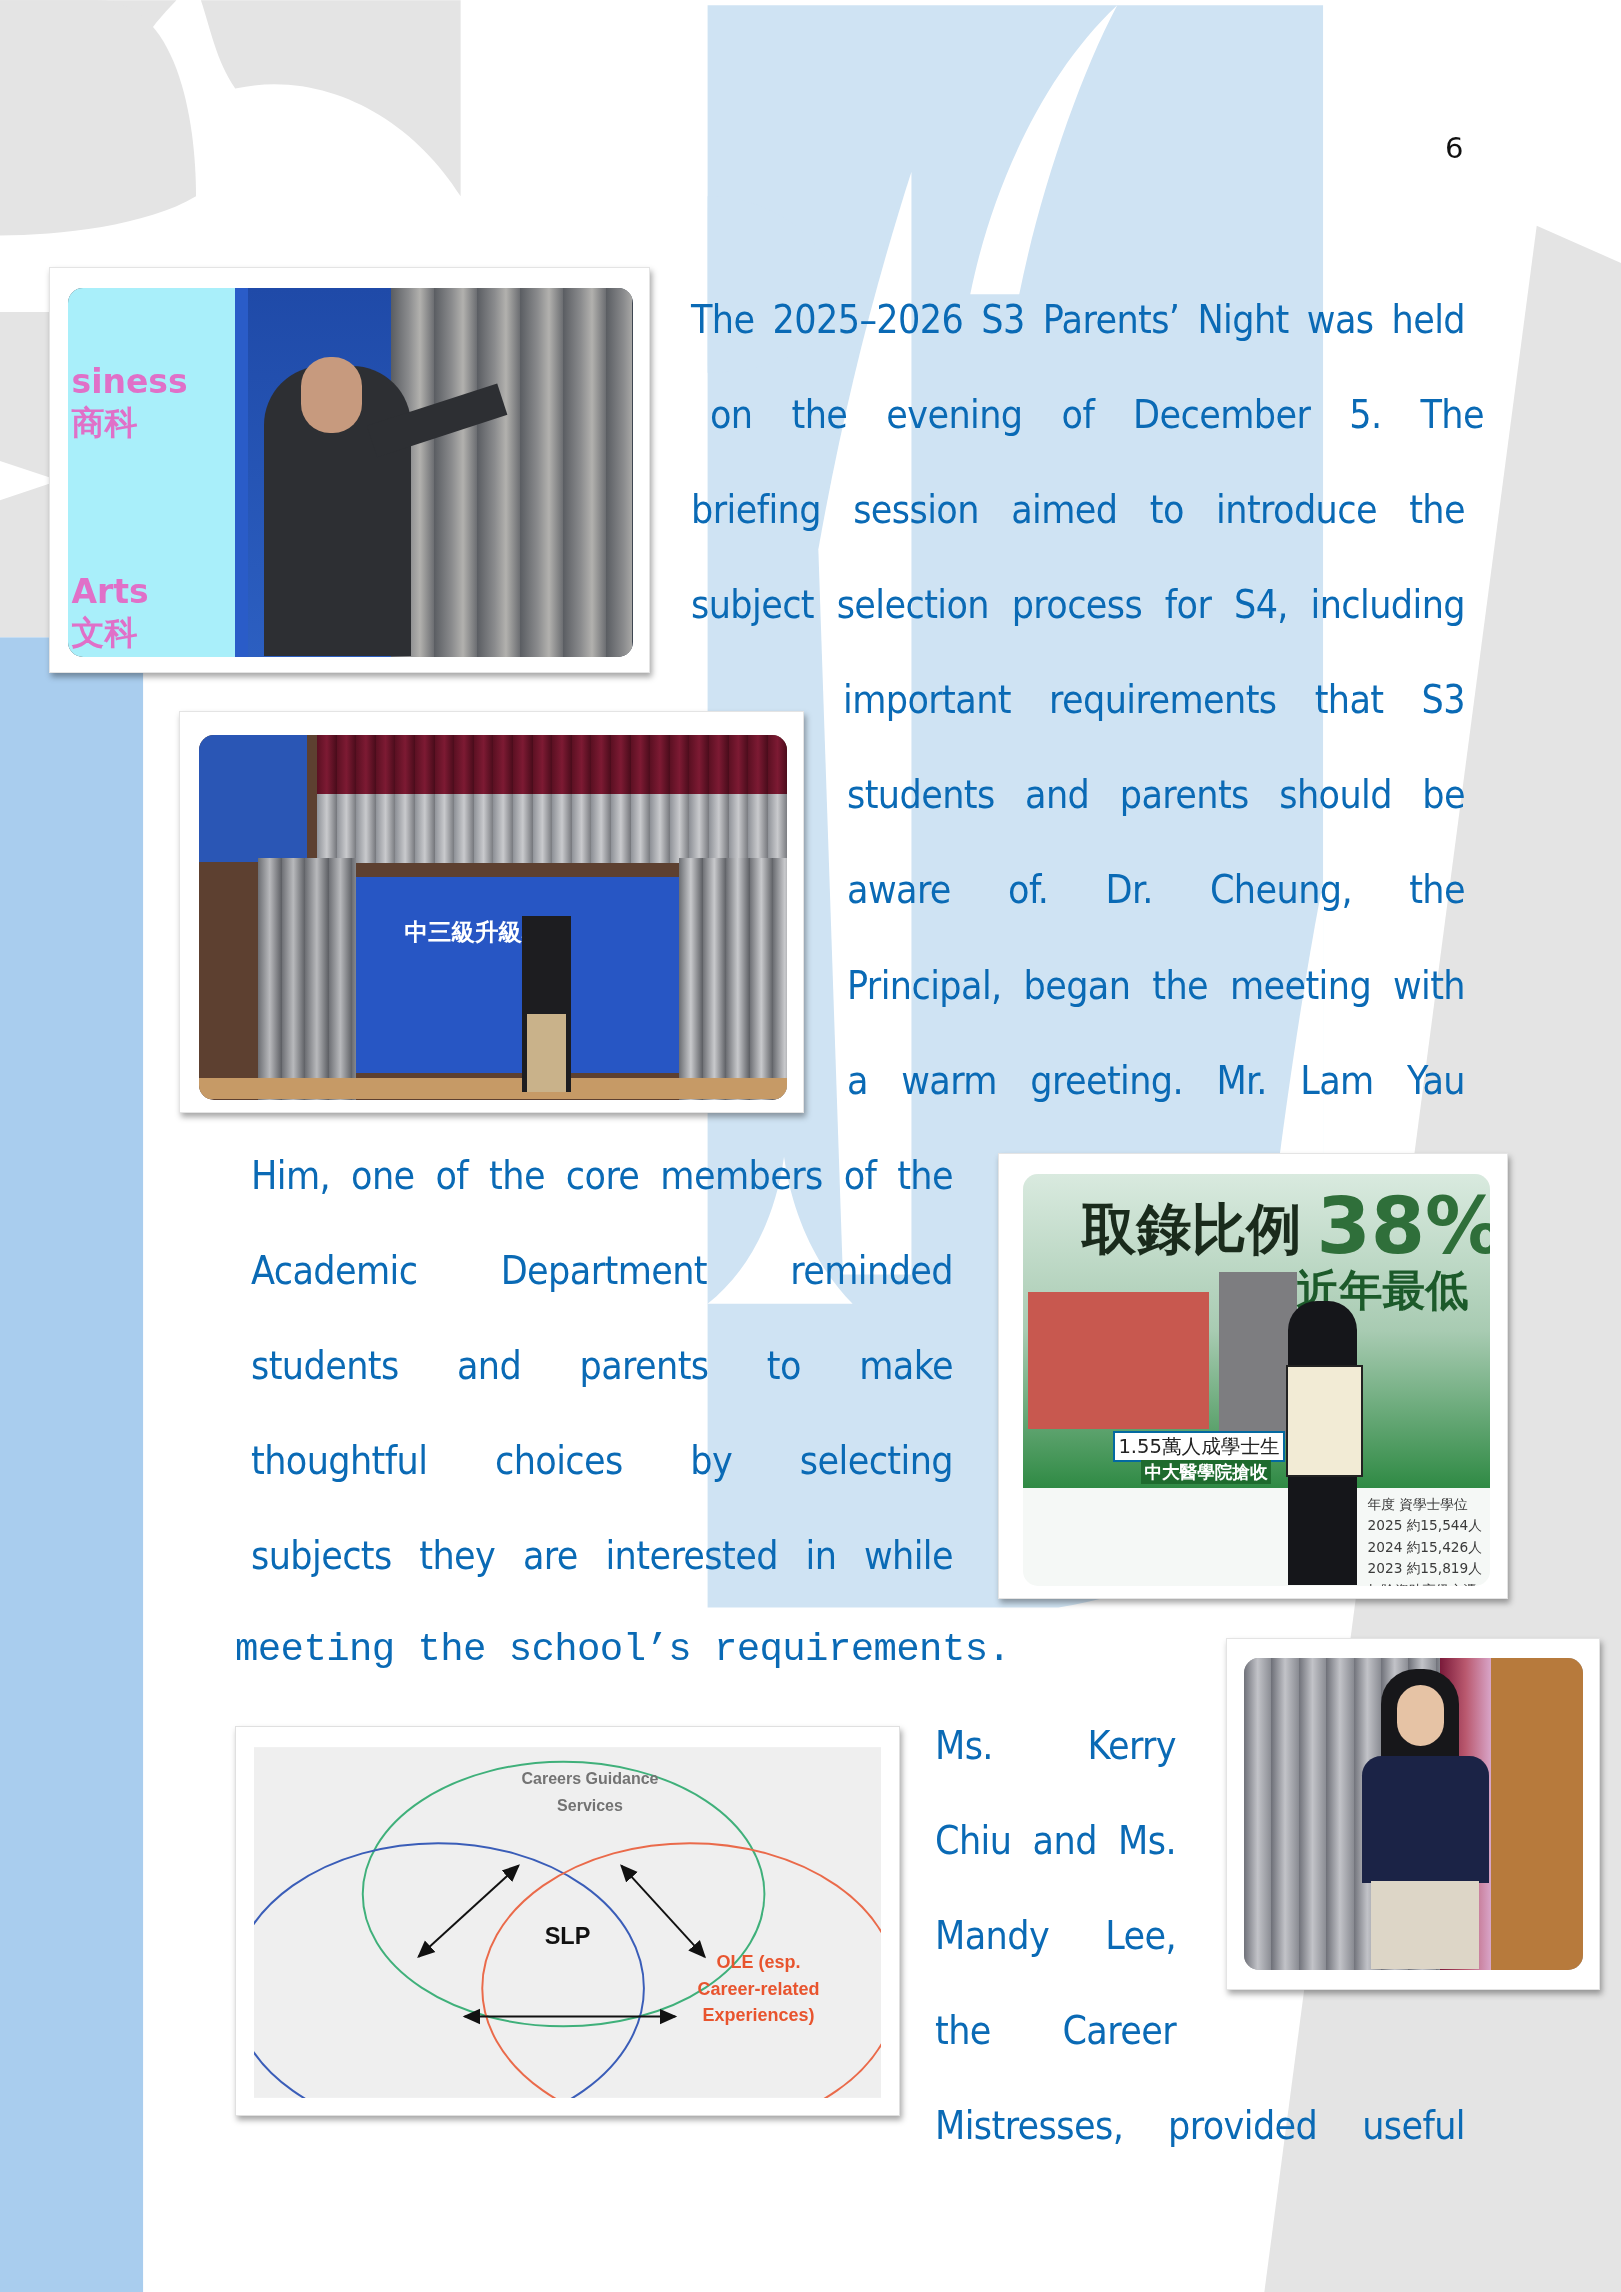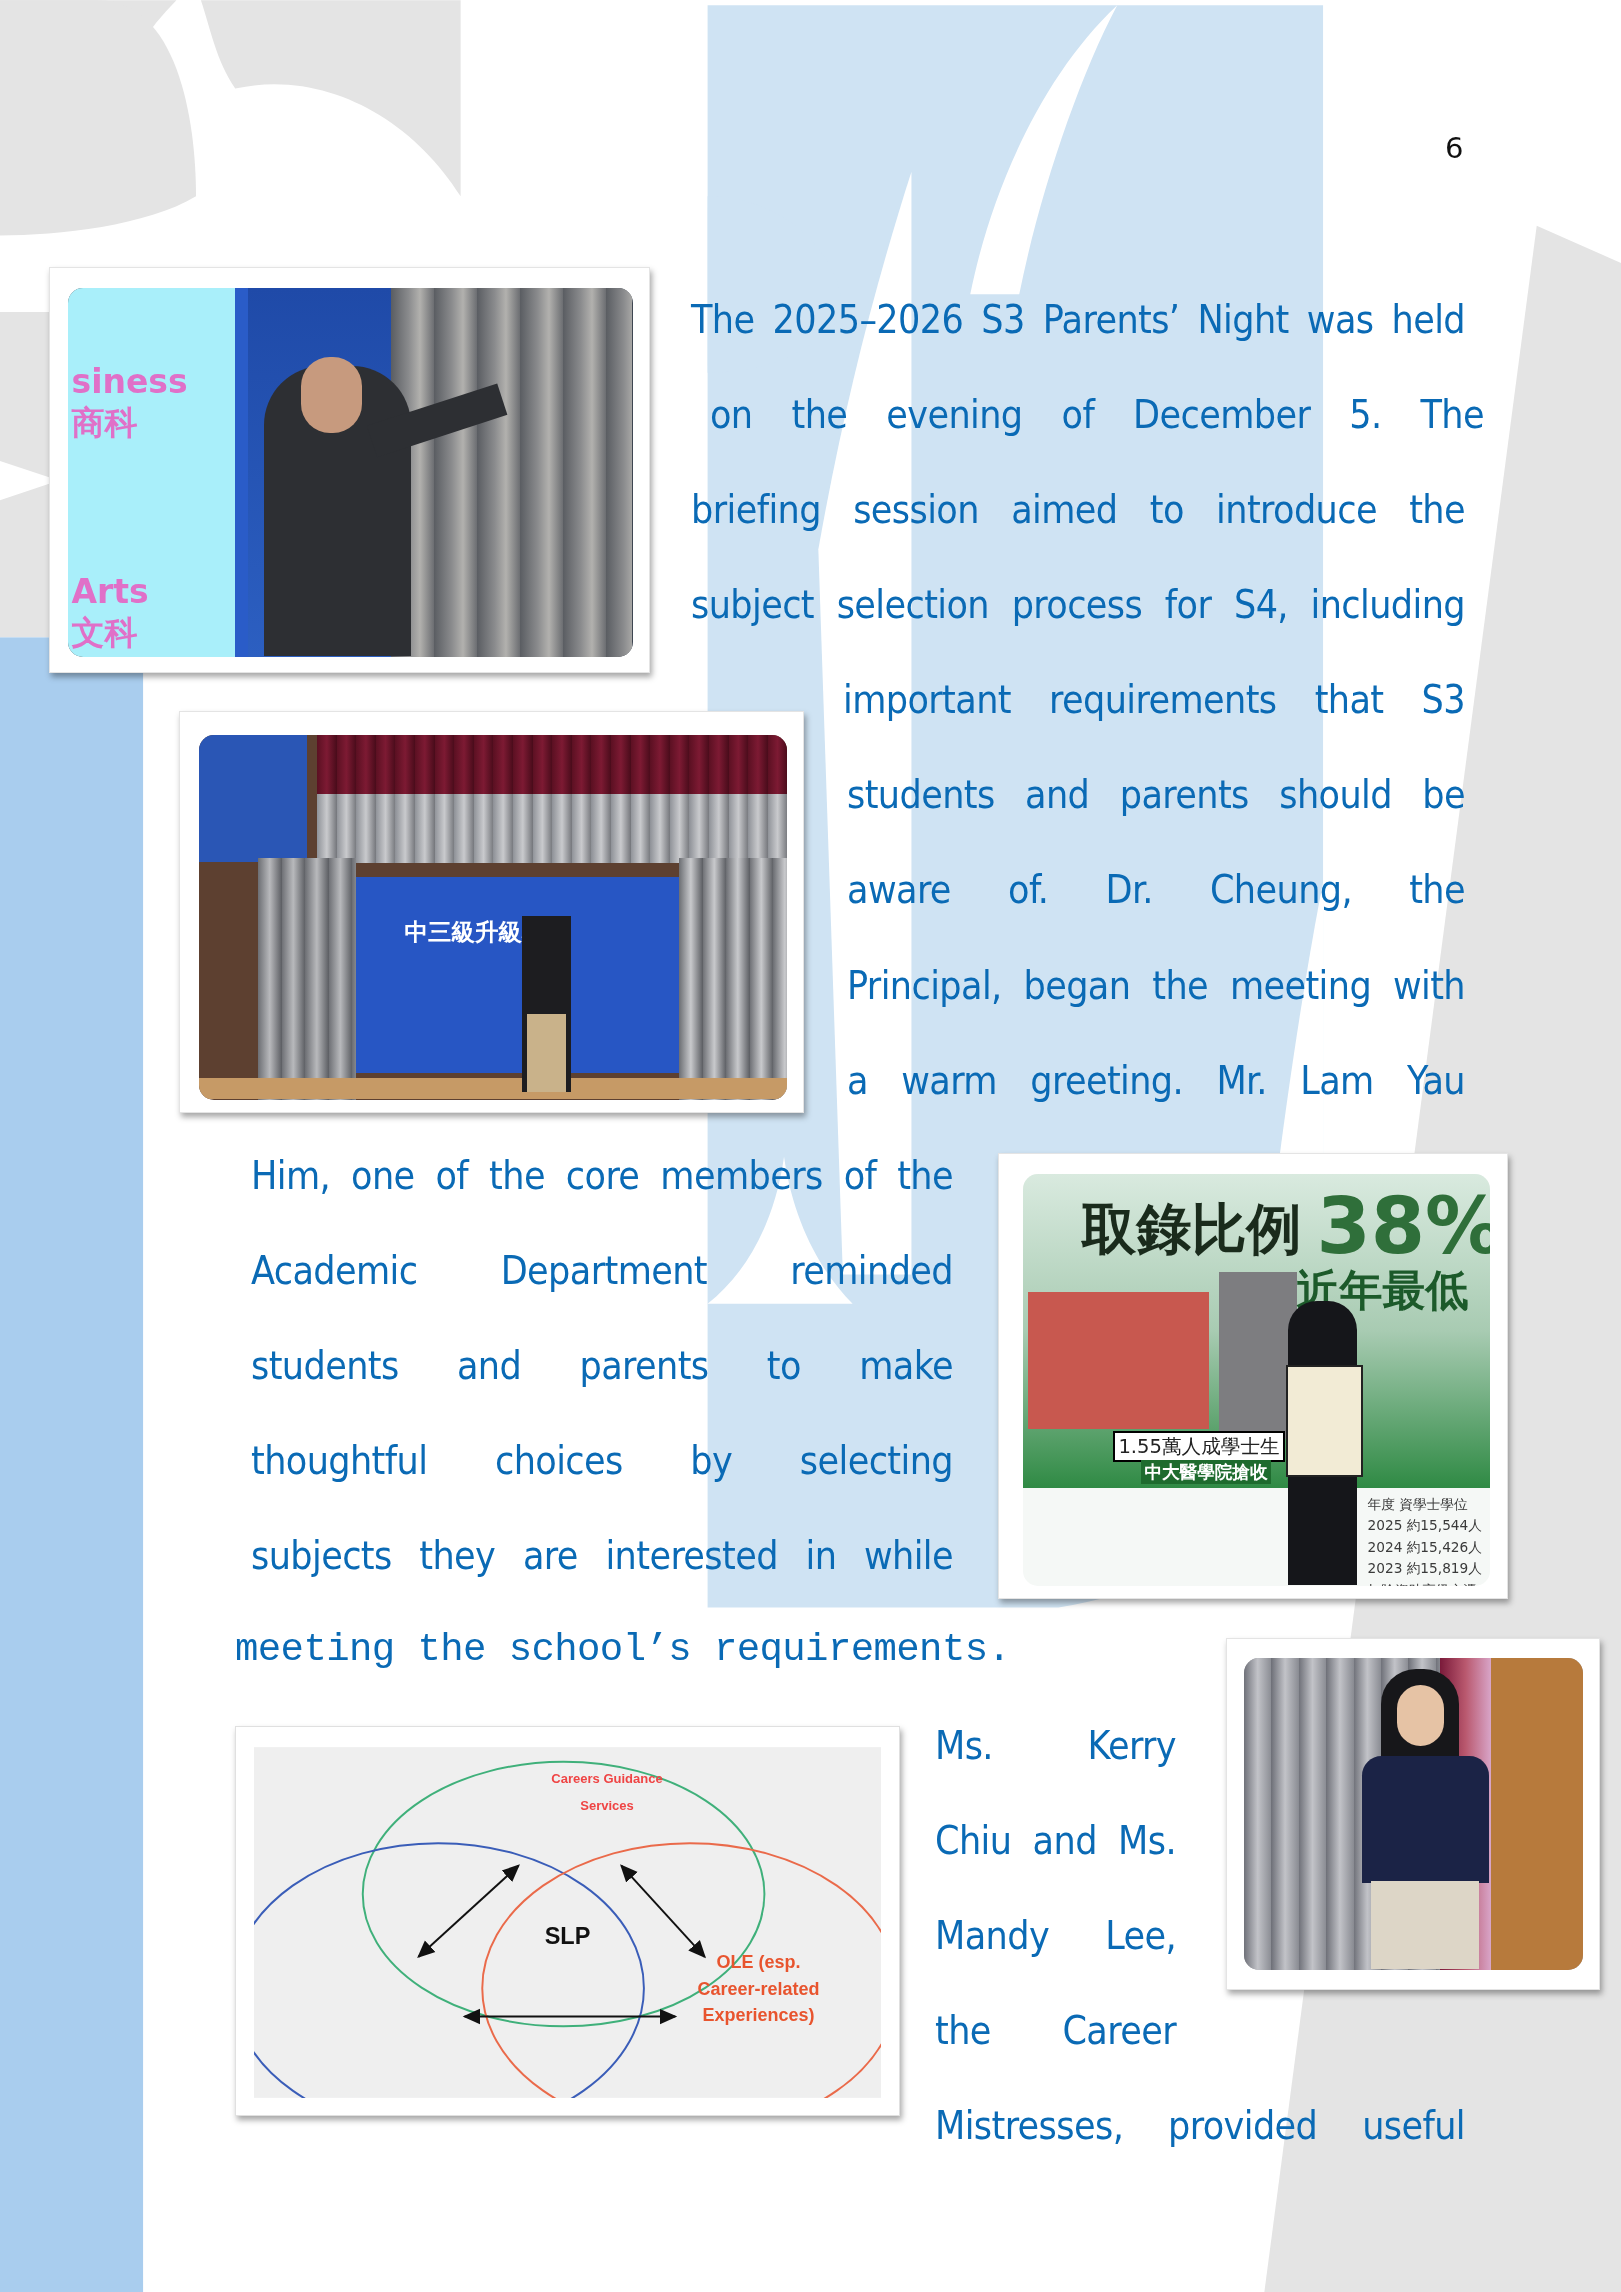--- a/index.html
+++ b/index.html
@@ -44,21 +44,21 @@
   .p2 .person { position:absolute; left:323px; top:181px; width:49px; height:176px; background:#1d1d20; }
   .p2 .legs { position:absolute; left:328px; top:279px; width:39px; height:78px; background:#c9b28a; }
 
   
   .p3 { left:998px; top:1153px; width:508px; height:444px; }
   .p3 .inner { left:23.5px; top:19.6px; width:467px; height:412px; background:#f5f8f6; }
   .p3 .banner { position:absolute; left:0; top:0; width:467px; height:314px; background:linear-gradient(180deg,#d9eadf 0%,#a8cbb2 50%,#2f8a44 100%); }
   .p3 .title { position:absolute; left:59px; top:19.6px; font-size:55px; font-weight:bold; color:#1a2b1c; font-family:"DejaVu Serif",serif; }
   .p3 .big { position:absolute; left:294px; top:7.8px; font-size:78px; font-weight:bold; color:#2f6f3a; }
   .p3 .sub { position:absolute; left:274px; top:88px; font-size:43px; font-weight:bold; color:#1c5a2a; }
-  .p3 .caption1 { position:absolute; left:90px; top:257px; font-size:19.6px; background:#fff; color:#222; padding:0 3.9px; border:2px solid #000000; }
+  .p3 .caption1 { position:absolute; left:90px; top:257px; font-size:19.6px; background:#fff; color:#222; padding:0 3.9px; border:2px solid #0369a1; }
   .p3 .caption2 { position:absolute; left:118px; top:286px; font-size:17.6px; background:#1e6b2e; color:#fff; padding:0 3.9px; font-weight:bold; }
   .p3 .pics { position:absolute; left:5.9px; top:118px; width:181px; height:137px; background:#c8584f; }
   .p3 .pics2 { position:absolute; left:196px; top:98px; width:78px; height:167px; background:#7d7d80; }
   .p3 .table { position:absolute; left:345px; top:320px; font-size:13.7px; color:#3a3a3a; line-height:21.6px; }
   .p3 .person { position:absolute; left:265px; top:127px; width:69px; height:284px; background:#15161a; border-radius:29px 29px 0 0; }
   .p3 .jacket { position:absolute; left:263px; top:191px; width:73px; height:108px; background:#f2ebd5; border:2px solid #222; }
 
   
   .p4 { left:1226px; top:1638px; width:372px; height:350px; }
   .p4 .inner { left:16.7px; top:18.6px; width:339px; height:312px; background:#9ea0a6; }
@@ -174,21 +174,21 @@
     <ellipse cx="445" cy="246" rx="212" ry="148" fill="none" stroke="#ea6a4a" stroke-width="2"></ellipse>
     <defs>
       <marker id="ah" markerWidth="10" markerHeight="10" refX="8" refY="5" orient="auto-start-reverse">
         <path d="M0 1 L9 5 L0 9 Z" fill="#111"></path>
       </marker>
     </defs>
     <line x1="168" y1="214" x2="270" y2="121" stroke="#111" stroke-width="2" marker-start="url(#ah)" marker-end="url(#ah)"></line>
     <line x1="375" y1="121" x2="460" y2="214" stroke="#111" stroke-width="2" marker-start="url(#ah)" marker-end="url(#ah)"></line>
     <line x1="215" y1="275" x2="430" y2="275" stroke="#111" stroke-width="2" marker-start="url(#ah)" marker-end="url(#ah)"></line>
   </svg>
-  <div class="dlabel" style="left:263px;top:39px;width:216px;font-size:13px;color:#ef4444;">
+  <div class="dlabel" style="left:246px;top:39px;width:216px;font-size:16px;color:#737373;">
     <div>Careers Guidance</div>
     <div>Services</div>
   </div>
   <div class="dlabel" style="left:253px;top:196px;width:157px;font-size:23.5px;color:#111;">SLP</div>
   <div class="dlabel" style="left:439px;top:222px;width:167px;font-size:18px;color:#e8542e;">
     <div>OLE (esp.</div>
     <div>Career-related</div>
     <div>Experiences)</div>
   </div>
 </div>

